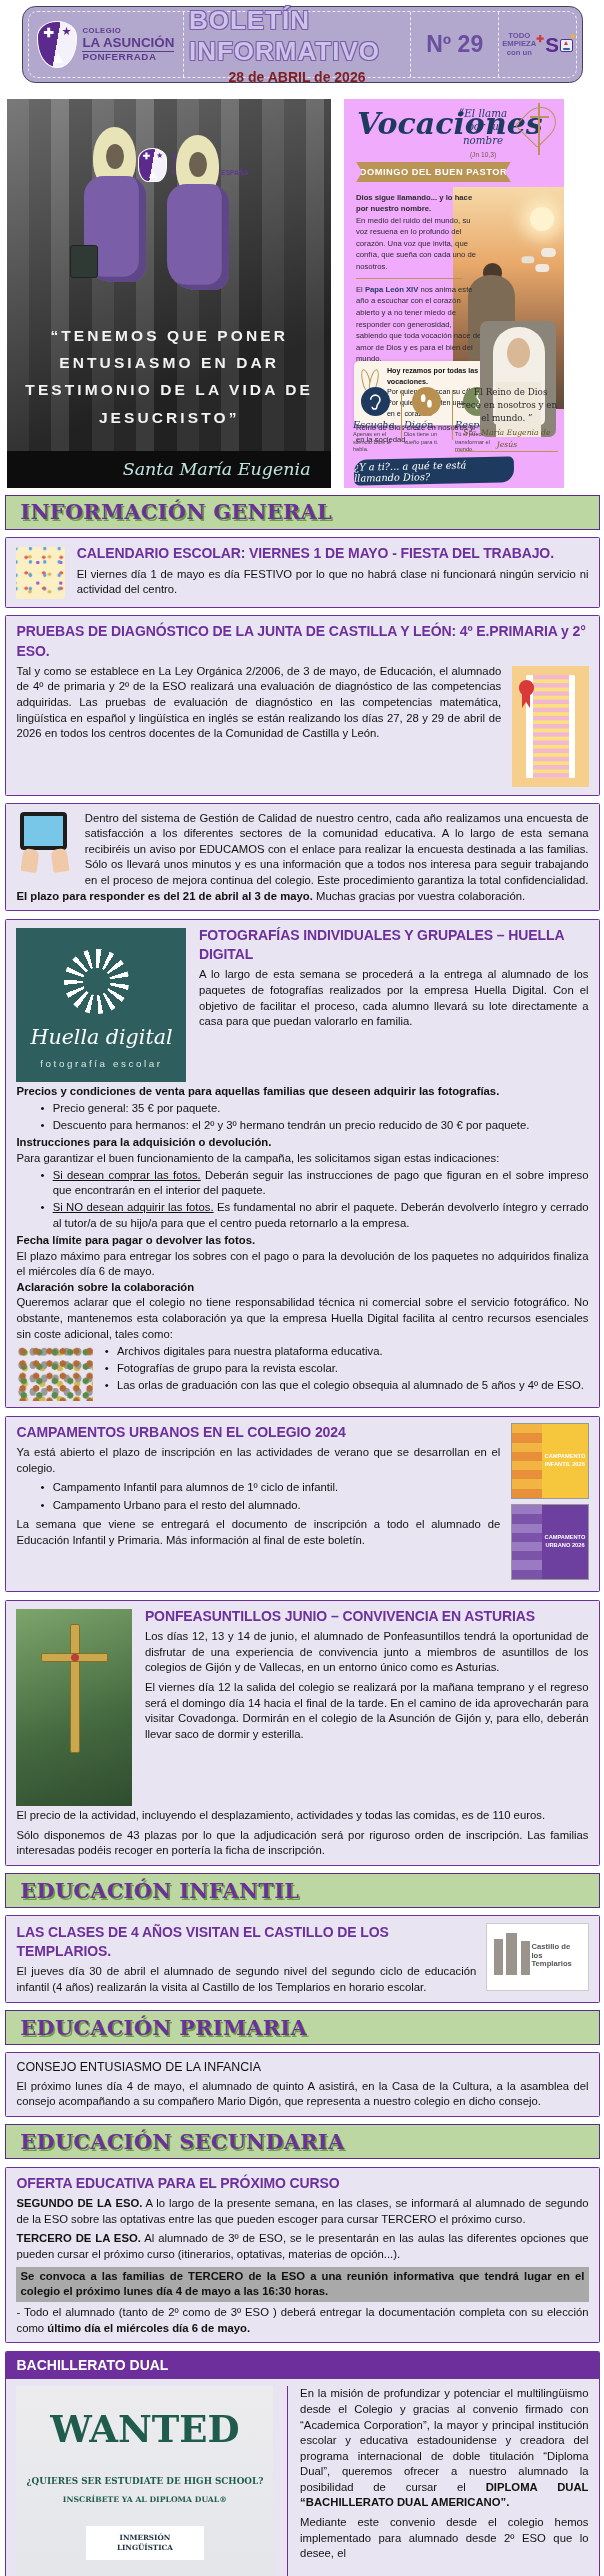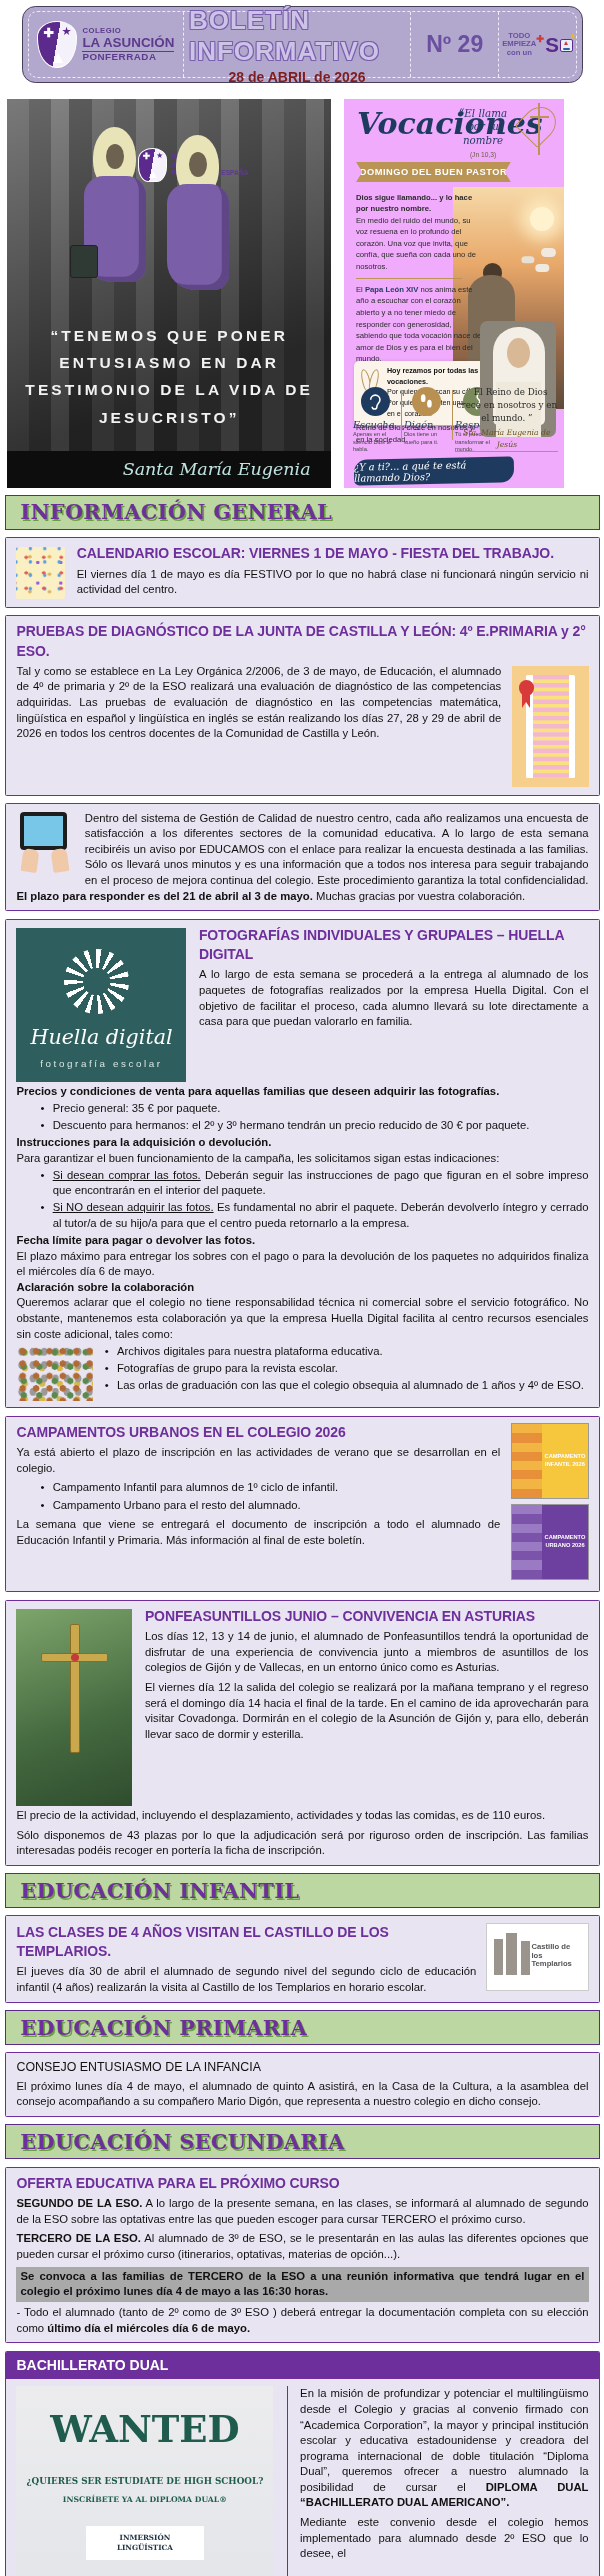--- a/index.html
+++ b/index.html
@@ -373,37 +373,37 @@
     <p class="bold">Aclaración sobre la colaboración</p>
     <p class="just">Queremos aclarar que el colegio no tiene responsabilidad técnica ni comercial sobre el servicio fotográfico. No obstante, mantenemos esta colaboración ya que la empresa Huella Digital facilita al centro recursos esenciales sin coste adicional, tales como:</p>
     <div class="crowd"></div>
     <div class="li">
         <span>Archivos digitales para nuestra plataforma educativa.</span>
       </div>
     <div class="li">
         <span>Fotografías de grupo para la revista escolar.</span>
       </div>
     <div class="li">
-        <span>Las orlas de graduación con las que el colegio obsequia al alumnado de 1 años y 4º de ESO.</span>
+        <span>Las orlas de graduación con las que el colegio obsequia al alumnado de 5 años y 4º de ESO.</span>
       </div>
     <div class="clear"></div>
   </div>
 
   <div class="box">
     <div class="thumbs">
       <div class="thumb thumb1">
           <div class="a"></div>
           <div class="b">CAMPAMENTO INFANTIL 2026</div>
         </div>
       <div class="thumb thumb2">
           <div class="a"></div>
           <div class="b">CAMPAMENTO URBANO 2026</div>
         </div>
     </div>
-    <div class="box-title">CAMPAMENTOS URBANOS EN EL COLEGIO 2026</div>
+    <div class="box-title">CAMPAMENTOS URBANOS EN EL COLEGIO 2024</div>
     <p class="just mb">Ya está abierto el plazo de inscripción en las actividades de verano que se desarrollan en el colegio.</p>
     <div class="li">
         <span>Campamento Infantil para alumnos de 1º ciclo de infantil.</span>
       </div>
     <div class="li">
         <span>Campamento Urbano para el resto del alumnado.</span>
       </div>
     <p class="just" style="margin-top:4.1px;">La semana que viene se entregará el documento de inscripción a todo el alumnado de Educación Infantil y Primaria. Más información al final de este boletín.</p>
     <div class="clear"></div>
   </div>

